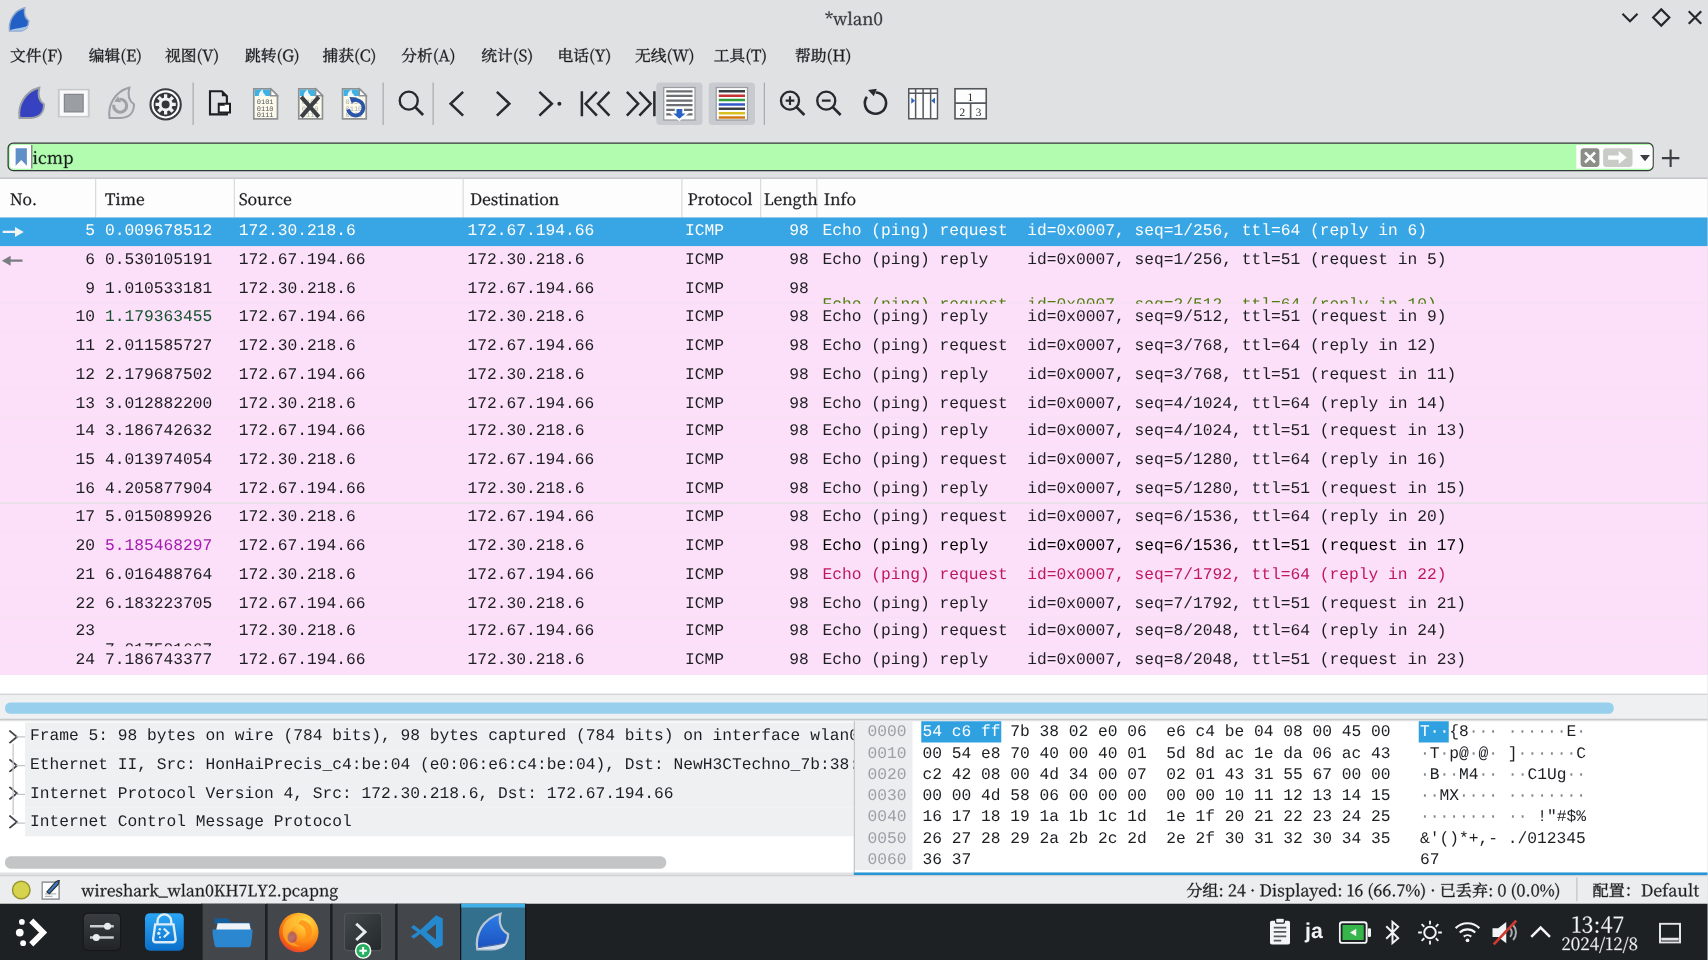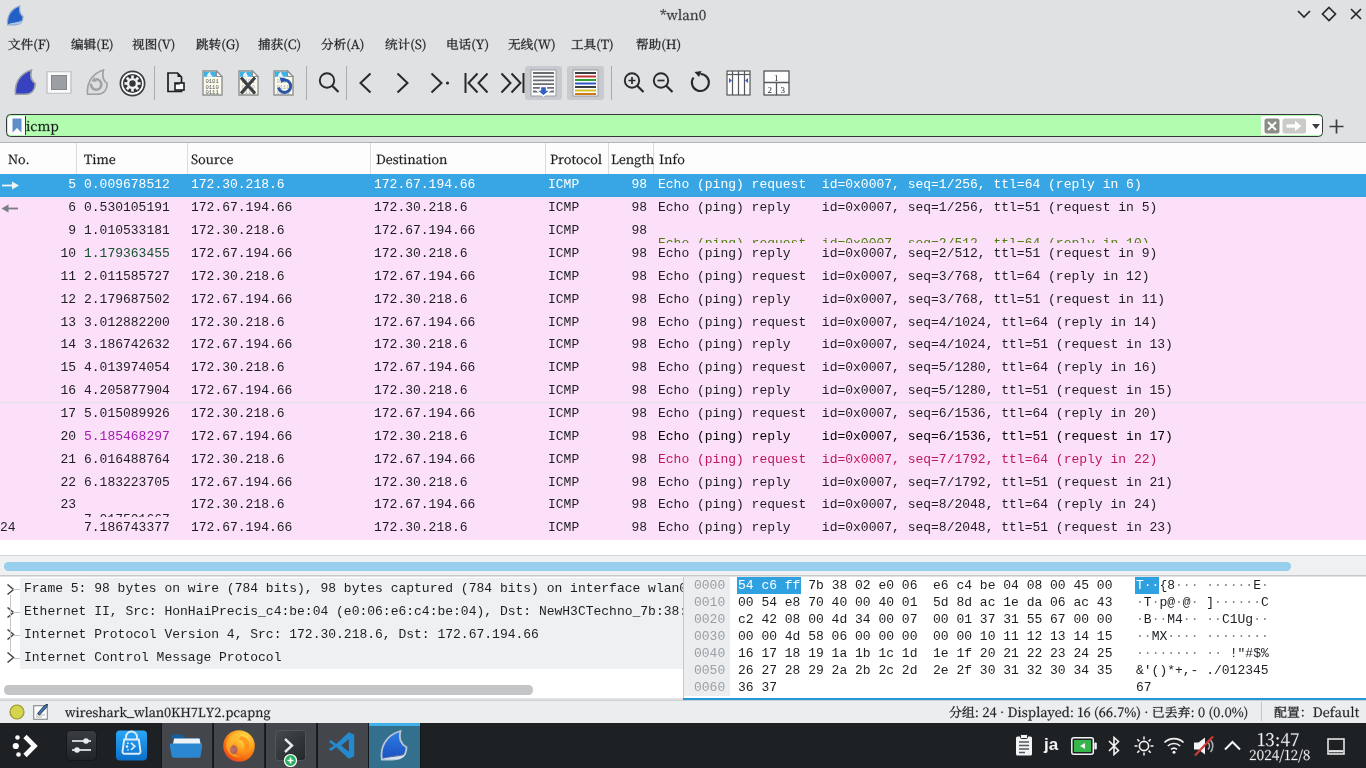--- a/index.html
+++ b/index.html
@@ -277,21 +277,21 @@
 <div class="mono abs" style="top:223.1px;left:548px;color:#1c1e22">ICMP</div>
 <div class="mono abs" style="top:223.1px;left:560px;width:87px;text-align:right;color:#1c1e22">98</div>
 <div class="mono abs" style="top:236px;left:658px;color:#4d7c0f">Echo (ping) request  id=0x0007, seq=2/512, ttl=64 (reply in 10)</div>
 <div class="abs" style="left:0;top:242.6px;width:1366px;height:22.85px;background:#fcdff8"></div>
 <div class="mono abs" style="top:246.0px;left:0;width:76px;text-align:right;color:#1c1e22">10</div>
 <div class="mono abs" style="top:246.0px;left:84px;color:#14532d">1.179363455</div>
 <div class="mono abs" style="top:246.0px;left:191px;color:#1c1e22">172.67.194.66</div>
 <div class="mono abs" style="top:246.0px;left:374px;color:#1c1e22">172.30.218.6</div>
 <div class="mono abs" style="top:246.0px;left:548px;color:#1c1e22">ICMP</div>
 <div class="mono abs" style="top:246.0px;left:560px;width:87px;text-align:right;color:#1c1e22">98</div>
-<div class="mono abs" style="top:246.0px;left:658px;color:#1c1e22">Echo (ping) reply    id=0x0007, seq=2/512, ttl=51 (request in 9)</div>
+<div class="mono abs" style="top:246.0px;left:658px;color:#1c1e22">Echo (ping) reply    id=0x0007, seq=9/512, ttl=51 (request in 9)</div>
 <div class="abs" style="left:0;top:265.4px;width:1366px;height:22.85px;background:#fcdff8"></div>
 <div class="mono abs" style="top:268.8px;left:0;width:76px;text-align:right;color:#1c1e22">11</div>
 <div class="mono abs" style="top:268.8px;left:84px;color:#1c1e22">2.011585727</div>
 <div class="mono abs" style="top:268.8px;left:191px;color:#1c1e22">172.30.218.6</div>
 <div class="mono abs" style="top:268.8px;left:374px;color:#1c1e22">172.67.194.66</div>
 <div class="mono abs" style="top:268.8px;left:548px;color:#1c1e22">ICMP</div>
 <div class="mono abs" style="top:268.8px;left:560px;width:87px;text-align:right;color:#1c1e22">98</div>
 <div class="mono abs" style="top:268.8px;left:658px;color:#1c1e22">Echo (ping) request  id=0x0007, seq=3/768, ttl=64 (reply in 12)</div>
 <div class="abs" style="left:0;top:288.2px;width:1366px;height:22.85px;background:#fcdff8"></div>
 <div class="mono abs" style="top:291.7px;left:0;width:76px;text-align:right;color:#1c1e22">12</div>
@@ -367,21 +367,21 @@
 <div class="mono abs" style="top:474.5px;left:658px;color:#1c1e22">Echo (ping) reply    id=0x0007, seq=7/1792, ttl=51 (request in 21)</div>
 <div class="abs" style="left:0;top:493.9px;width:1366px;height:22.85px;background:#fcdff8"></div>
 <div class="mono abs" style="top:497.3px;left:0;width:76px;text-align:right;color:#1c1e22">23</div>
 <div class="mono abs" style="top:512px;left:84px;color:#1c1e22">7.017501667</div>
 <div class="mono abs" style="top:497.3px;left:191px;color:#1c1e22">172.30.218.6</div>
 <div class="mono abs" style="top:497.3px;left:374px;color:#1c1e22">172.67.194.66</div>
 <div class="mono abs" style="top:497.3px;left:548px;color:#1c1e22">ICMP</div>
 <div class="mono abs" style="top:497.3px;left:560px;width:87px;text-align:right;color:#1c1e22">98</div>
 <div class="mono abs" style="top:497.3px;left:658px;color:#1c1e22">Echo (ping) request  id=0x0007, seq=8/2048, ttl=64 (reply in 24)</div>
 <div class="abs" style="left:0;top:516.8px;width:1366px;height:22.85px;background:#fcdff8"></div>
-<div class="mono abs" style="top:520.2px;left:0;width:76px;color:#1c1e22">24</div>
+<div class="mono abs" style="top:520.2px;left:0;width:76px;text-align:right;color:#1c1e22">24</div>
 <div class="mono abs" style="top:520.2px;left:84px;color:#1c1e22">7.186743377</div>
 <div class="mono abs" style="top:520.2px;left:191px;color:#1c1e22">172.67.194.66</div>
 <div class="mono abs" style="top:520.2px;left:374px;color:#1c1e22">172.30.218.6</div>
 <div class="mono abs" style="top:520.2px;left:548px;color:#1c1e22">ICMP</div>
 <div class="mono abs" style="top:520.2px;left:560px;width:87px;text-align:right;color:#1c1e22">98</div>
 <div class="mono abs" style="top:520.2px;left:658px;color:#1c1e22">Echo (ping) reply    id=0x0007, seq=8/2048, ttl=51 (request in 23)</div>
 <svg class="abs" style="left:2px;top:180px" width="18" height="11" viewBox="0 0 18 11">
 <path d="M0 5.5 h10" stroke="#f2f4f6" stroke-width="1.8"></path>
     <path d="M10 1.5 l7 4 -7 4 z" fill="#f2f4f6"></path>
   </svg>
@@ -430,21 +430,21 @@
 <div class="abs" style="left:683px;top:697.5px;width:683px;height:2.5px;background:#2596d8"></div>
 <div class="mono abs" style="left:694px;top:578.1px;color:#9ba0a5">0000</div>
 <div class="abs" style="left:736.5px;top:577.2px;width:64px;height:16.6px;background:#2fa1e1"></div>
 <div class="abs" style="left:1135px;top:577.2px;width:24px;height:16.6px;background:#2fa1e1"></div>
 <div class="mono abs" style="left:738px;top:578.1px"><span style="color:#fff">54 c6 ff</span> 7b 38 02 e0 06  e6 c4 be 04 08 00 45 00</div>
 <div class="mono abs" style="left:1136px;top:578.1px"><span style="color:#fff">T··</span>{8<span style="color:#80848a">·</span><span style="color:#80848a">·</span><span style="color:#80848a">·</span> <span style="color:#80848a">·</span><span style="color:#80848a">·</span><span style="color:#80848a">·</span><span style="color:#80848a">·</span><span style="color:#80848a">·</span><span style="color:#80848a">·</span>E<span style="color:#80848a">·</span></div>
 <div class="mono abs" style="left:694px;top:595.0px;color:#9ba0a5">0010</div>
 <div class="mono abs" style="left:738px;top:595.0px">00 54 e8 70 40 00 40 01  5d 8d ac 1e da 06 ac 43</div>
 <div class="mono abs" style="left:1136px;top:595.0px"><span style="color:#80848a">·</span>T<span style="color:#80848a">·</span>p@<span style="color:#80848a">·</span>@<span style="color:#80848a">·</span> ]<span style="color:#80848a">·</span><span style="color:#80848a">·</span><span style="color:#80848a">·</span><span style="color:#80848a">·</span><span style="color:#80848a">·</span><span style="color:#80848a">·</span>C</div>
 <div class="mono abs" style="left:694px;top:612.0px;color:#9ba0a5">0020</div>
-<div class="mono abs" style="left:738px;top:612.0px">c2 42 08 00 4d 34 00 07  00 01 37 31 55 67 00 00</div>
+<div class="mono abs" style="left:738px;top:612.0px">c2 42 08 00 4d 34 00 07  02 01 43 31 55 67 00 00</div>
 <div class="mono abs" style="left:1136px;top:612.0px"><span style="color:#80848a">·</span>B<span style="color:#80848a">·</span><span style="color:#80848a">·</span>M4<span style="color:#80848a">·</span><span style="color:#80848a">·</span> <span style="color:#80848a">·</span><span style="color:#80848a">·</span>C1Ug<span style="color:#80848a">·</span><span style="color:#80848a">·</span></div>
 <div class="mono abs" style="left:694px;top:628.9px;color:#9ba0a5">0030</div>
 <div class="mono abs" style="left:738px;top:628.9px">00 00 4d 58 06 00 00 00  00 00 10 11 12 13 14 15</div>
 <div class="mono abs" style="left:1136px;top:628.9px"><span style="color:#80848a">·</span><span style="color:#80848a">·</span>MX<span style="color:#80848a">·</span><span style="color:#80848a">·</span><span style="color:#80848a">·</span><span style="color:#80848a">·</span> <span style="color:#80848a">·</span><span style="color:#80848a">·</span><span style="color:#80848a">·</span><span style="color:#80848a">·</span><span style="color:#80848a">·</span><span style="color:#80848a">·</span><span style="color:#80848a">·</span><span style="color:#80848a">·</span></div>
 <div class="mono abs" style="left:694px;top:645.9px;color:#9ba0a5">0040</div>
 <div class="mono abs" style="left:738px;top:645.9px">16 17 18 19 1a 1b 1c 1d  1e 1f 20 21 22 23 24 25</div>
 <div class="mono abs" style="left:1136px;top:645.9px"><span style="color:#80848a">·</span><span style="color:#80848a">·</span><span style="color:#80848a">·</span><span style="color:#80848a">·</span><span style="color:#80848a">·</span><span style="color:#80848a">·</span><span style="color:#80848a">·</span><span style="color:#80848a">·</span> <span style="color:#80848a">·</span><span style="color:#80848a">·</span> !"#$%</div>
 <div class="mono abs" style="left:694px;top:662.8px;color:#9ba0a5">0050</div>
 <div class="mono abs" style="left:738px;top:662.8px">26 27 28 29 2a 2b 2c 2d  2e 2f 30 31 32 30 34 35</div>
 <div class="mono abs" style="left:1136px;top:662.8px">&amp;'()*+,- ./012345</div>

